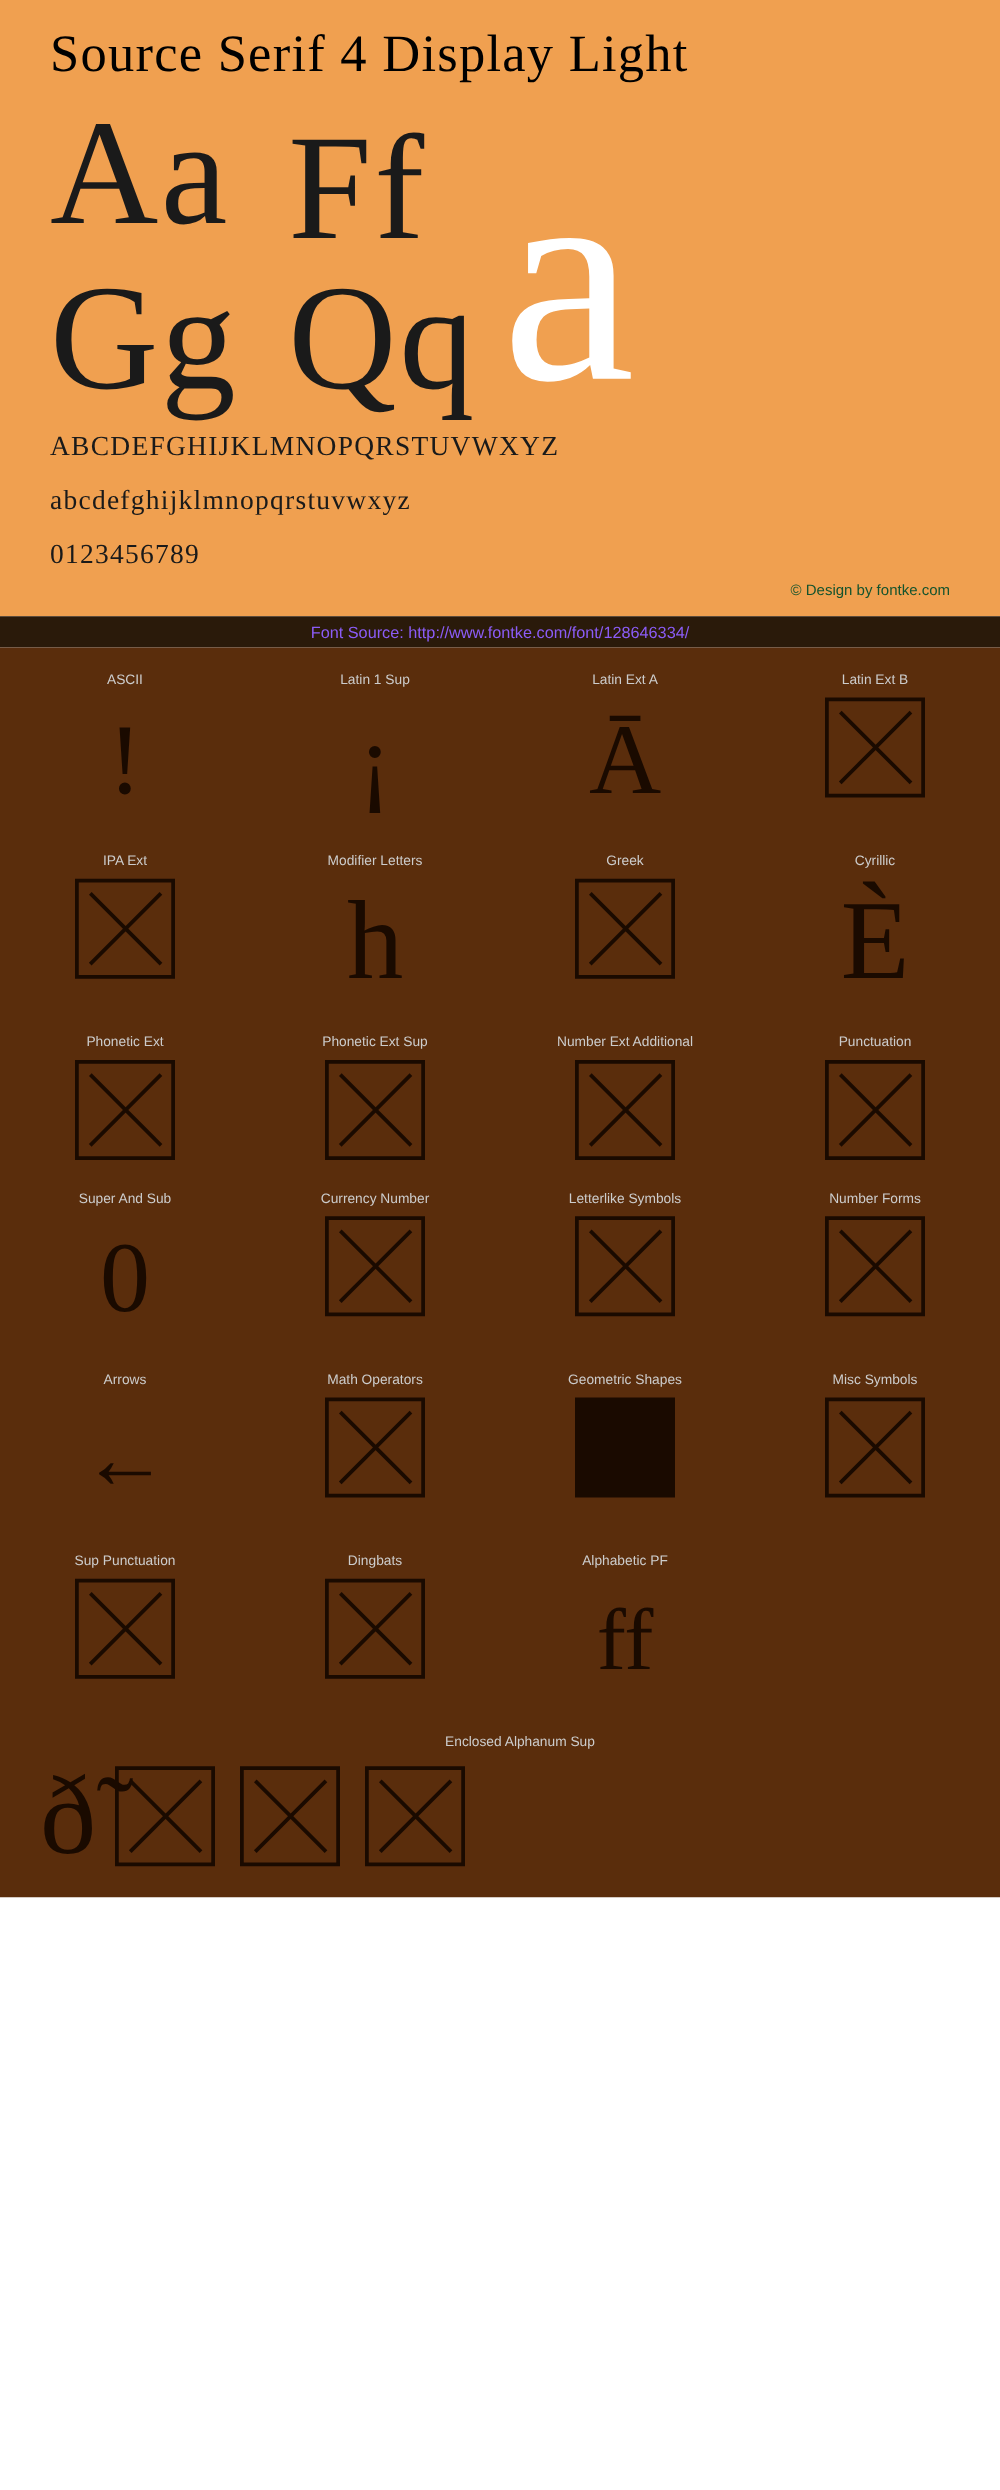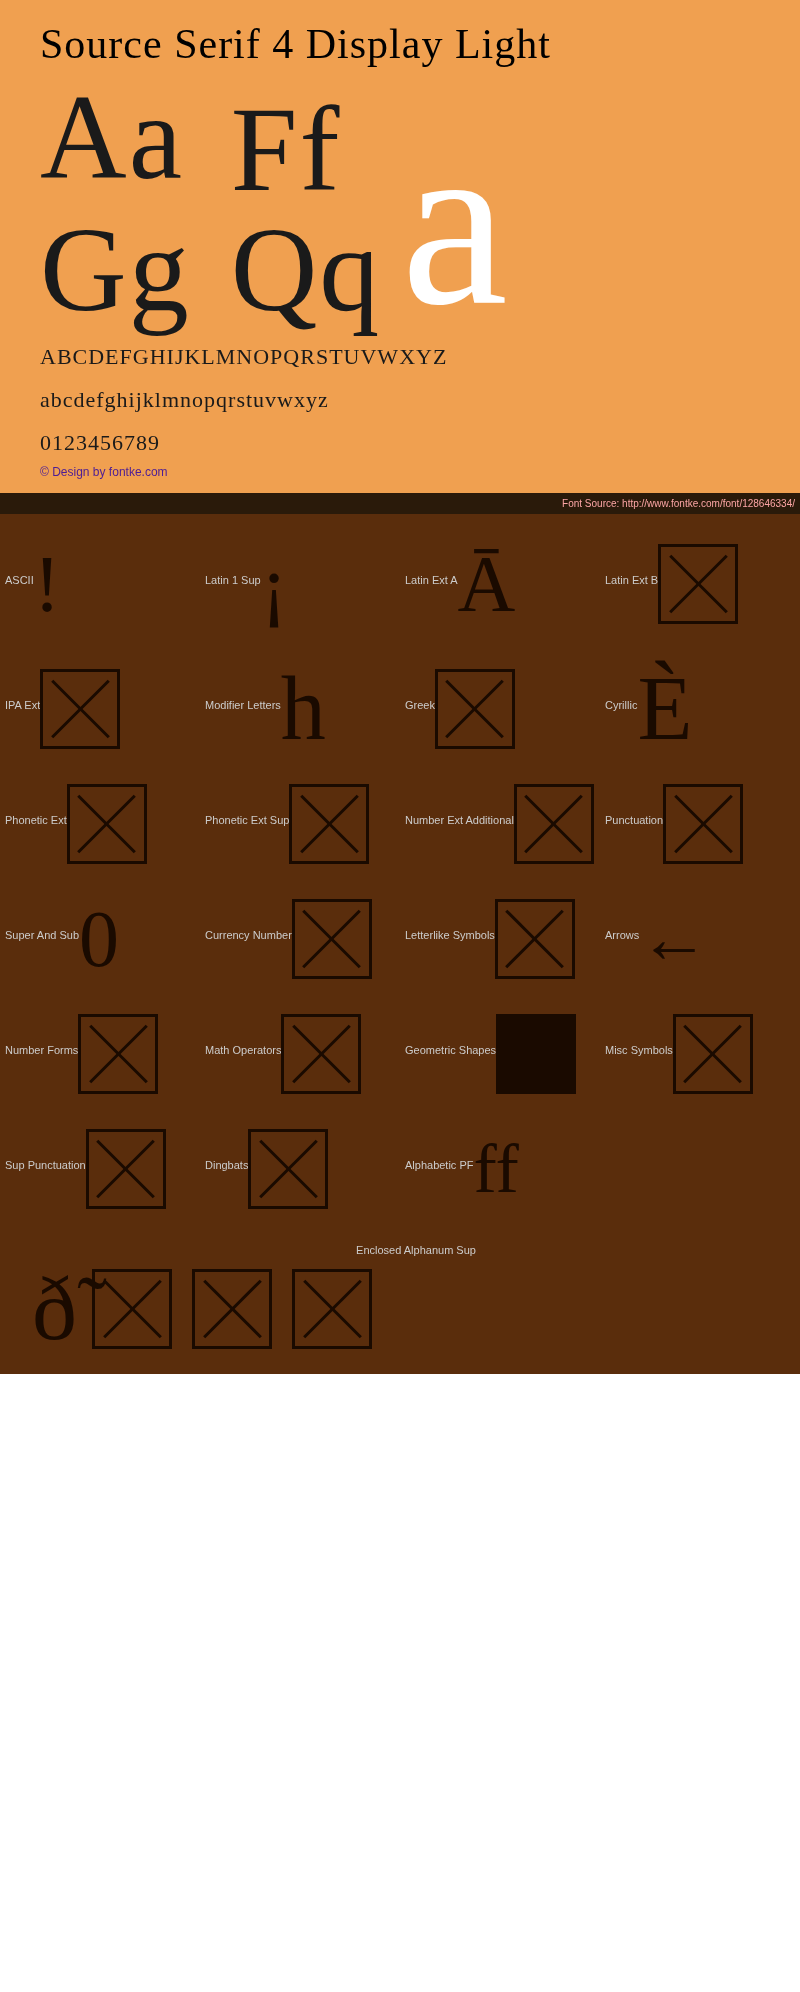--- a/index.html
+++ b/index.html
@@ -48,52 +48,52 @@
       font-size: 22px;
       font-weight: 400;
       color: #1a1a1a;
       letter-spacing: 1px;
       line-height: 1.5;
       margin-top: 10px;
       font-family: Georgia, serif;
     }
 
     .credits {
-      text-align: left;
+      text-align: right;
       font-size: 12px;
-      color: #4c1d95;
+      color: #14532d;
       margin-top: 6px;
       margin-bottom: 4px;
       font-family: Arial, sans-serif;
     }
 
     .source-bar {
       background-color: #2a1a0a;
-      color: #fca5a5;
-      text-align: right;
-      font-size: 10px;
+      color: #8b5cf6;
+      text-align: center;
+      font-size: 13px;
       padding: 5px;
       font-family: Arial, sans-serif;
     }
 
     .bottom-section {
       background-color: #5a2d0c;
       width: 100%;
       padding: 10px 0 20px 0;
     }
 
     .grid-container {
       display: grid;
       grid-template-columns: repeat(4, 1fr);
       width: 100%;
     }
 
     .grid-cell {
       display: flex;
-      flex-direction: row;
+      flex-direction: column;
       align-items: center;
       padding: 10px 5px 15px 5px;
     }
 
     .cell-label {
       font-size: 11px;
       color: #ccc;
       text-align: center;
       margin-bottom: 8px;
       font-family: Arial, sans-serif;
@@ -250,26 +250,26 @@
       </div>
       <div class="grid-cell">
         <div class="cell-label">Currency Number</div>
         <div class="xbox"></div>
       </div>
       <div class="grid-cell">
         <div class="cell-label">Letterlike Symbols</div>
         <div class="xbox"></div>
       </div>
       <div class="grid-cell">
+        <div class="cell-label">Number Forms</div>
+        <div class="xbox"></div>
+      </div>
+      <div class="grid-cell">
         <div class="cell-label">Arrows</div>
         <div class="cell-glyph" style="font-size: 70px;">←</div>
-      </div>
-      <div class="grid-cell">
-        <div class="cell-label">Number Forms</div>
-        <div class="xbox"></div>
       </div>
       <div class="grid-cell">
         <div class="cell-label">Math Operators</div>
         <div class="xbox"></div>
       </div>
       <div class="grid-cell">
         <div class="cell-label">Geometric Shapes</div>
         <div class="solid-black"></div>
       </div>
       <div class="grid-cell">

